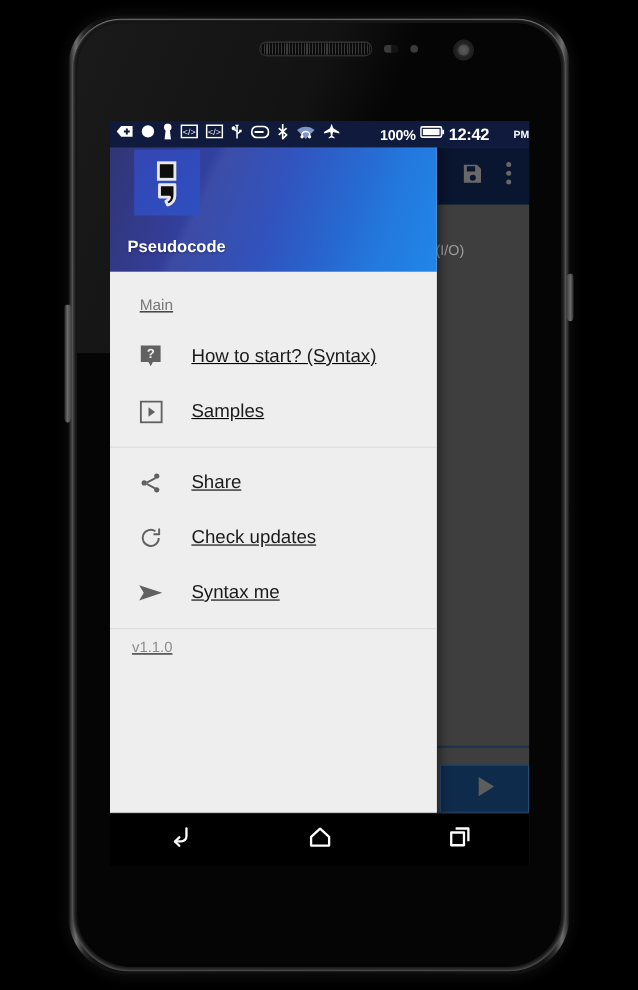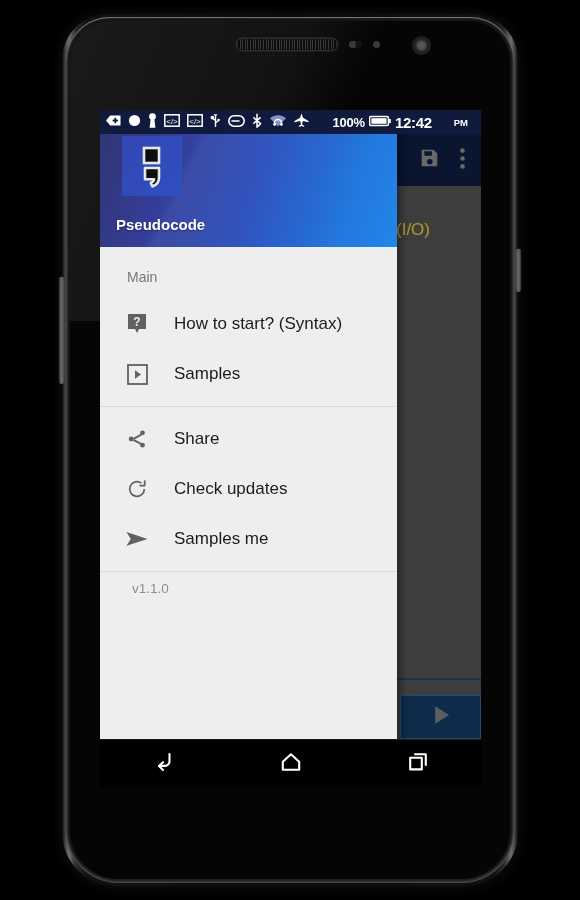--- a/index.html
+++ b/index.html
@@ -139,21 +139,21 @@
     display: flex;
     align-items: center;
     gap: 7px;
     padding-left: 6px;
     flex: 1;
   }
   #status-right {
     display: flex;
     align-items: center;
     gap: 4px;
-    padding-right: 13px;
+    padding-right: 0;
   }
   .sbicon { display: block; }
   #battery-percent {
     font-size: 13px;
     font-weight: bold;
     letter-spacing: -0.2px;
   }
   #status-clock {
     font-size: 15px;
     font-weight: bold;
@@ -181,22 +181,22 @@
     display: flex;
     align-items: center;
     justify-content: flex-end;
     padding-right: 16px;
     box-sizing: border-box;
     gap: 20px;
   }
   #app-io-label {
     position: absolute;
     left: 296px; top: 110px;
-    font-size: 17px;
-    color: #fde047;
+    font-size: 13px;
+    color: #e5e5e5;
     white-space: nowrap;
     text-align: center;
   }
   #app-divider {
     position: absolute;
     left: 0; top: 568px;
     width: 381px; height: 2px;
     background: #2d4a72;
   }
   #app-run-button {
@@ -258,20 +258,21 @@
     font-size: 15px;
     font-weight: bold;
     text-shadow: 0 1px 2px rgba(0,0,0,0.38);
   }
 
   #drawer-body {
     flex: 1;
     background: #eeeeee;
     padding-top: 0;
     overflow: hidden;
+    text-decoration: underline;
   }
   .drawer-section-title {
     font-size: 14px;
     color: #787878;
     padding: 22px 0 14px 27px;
   }
   .drawer-item {
     display: flex;
     align-items: center;
     height: 50px;
@@ -291,21 +292,21 @@
     color: #1b1b1b;
   }
   .drawer-divider {
     height: 1px;
     background: #dadada;
     margin: 7px 0 7px 0;
   }
   #app-version {
     font-size: 13.5px;
     color: #8d8d8d;
-    padding: 2px 0 0 32px;
+    padding: 2px 0 0 20px;
   }
 
   
   #android-nav-bar {
     position: absolute;
     left: 100px;
     top: 739px;
     width: 381px;
     height: 47px;
     background: #000000;
@@ -429,21 +430,21 @@
         </span>
         <span class="drawer-item-label">Check updates</span>
       </div>
 
       <div class="drawer-item">
         <span class="drawer-item-icon">
           <svg width="24" height="22" viewBox="0 0 24 22" fill="#616161">
             <path d="M1.5 4l21 6.9-21 6.9 4.2-6.9z"></path>
           </svg>
         </span>
-        <span class="drawer-item-label">Samples me</span>
+        <span class="drawer-item-label">Syntax me</span>
       </div>
 
       <div class="drawer-divider"></div>
 
 
       <div id="app-version">v1.1.0</div>
 
     </div>
   </div>
 

